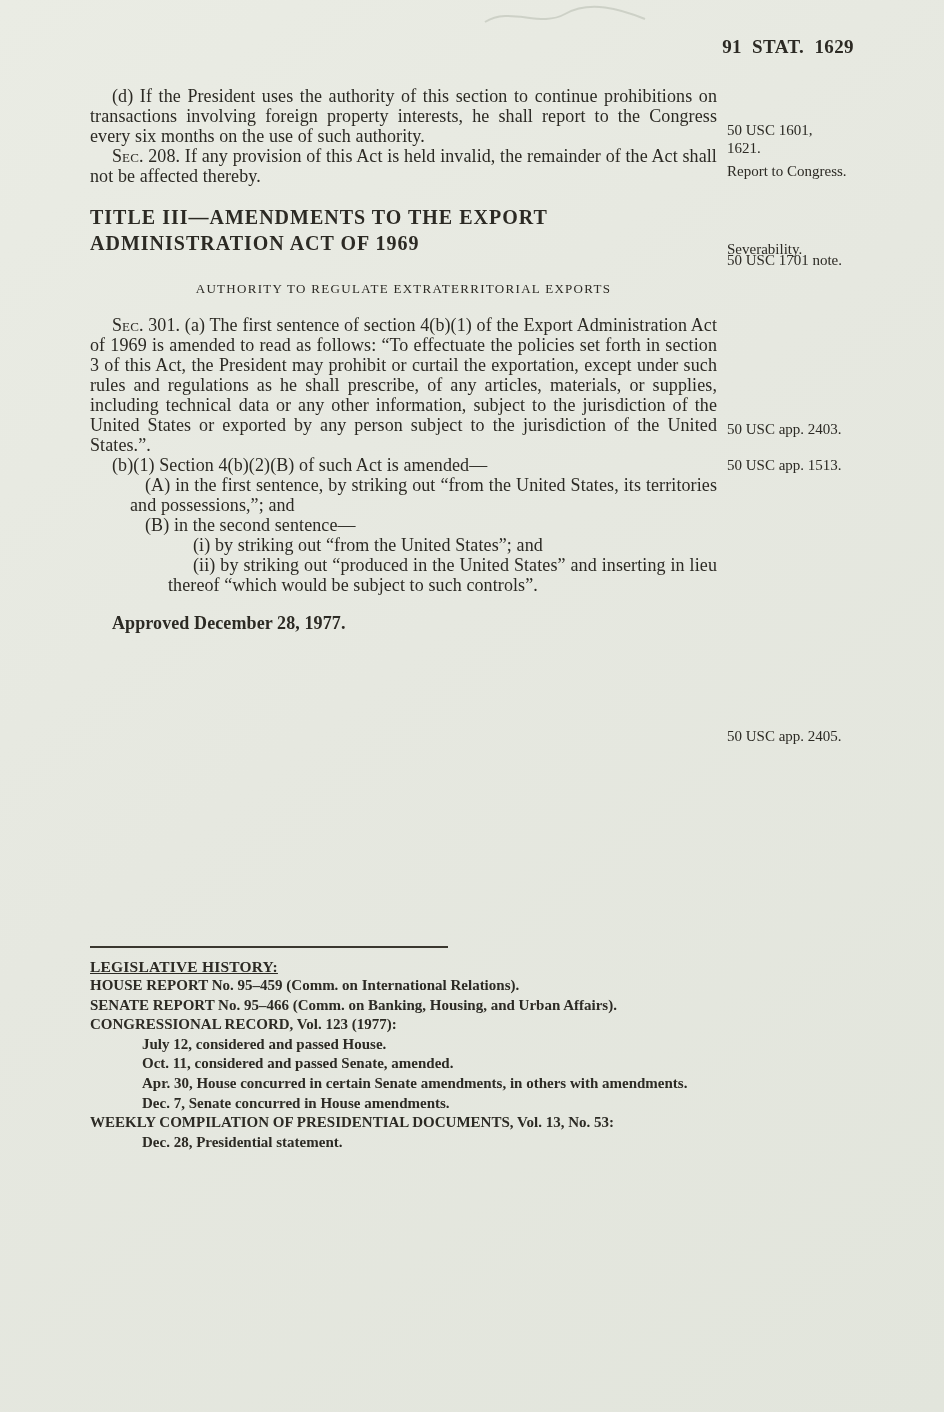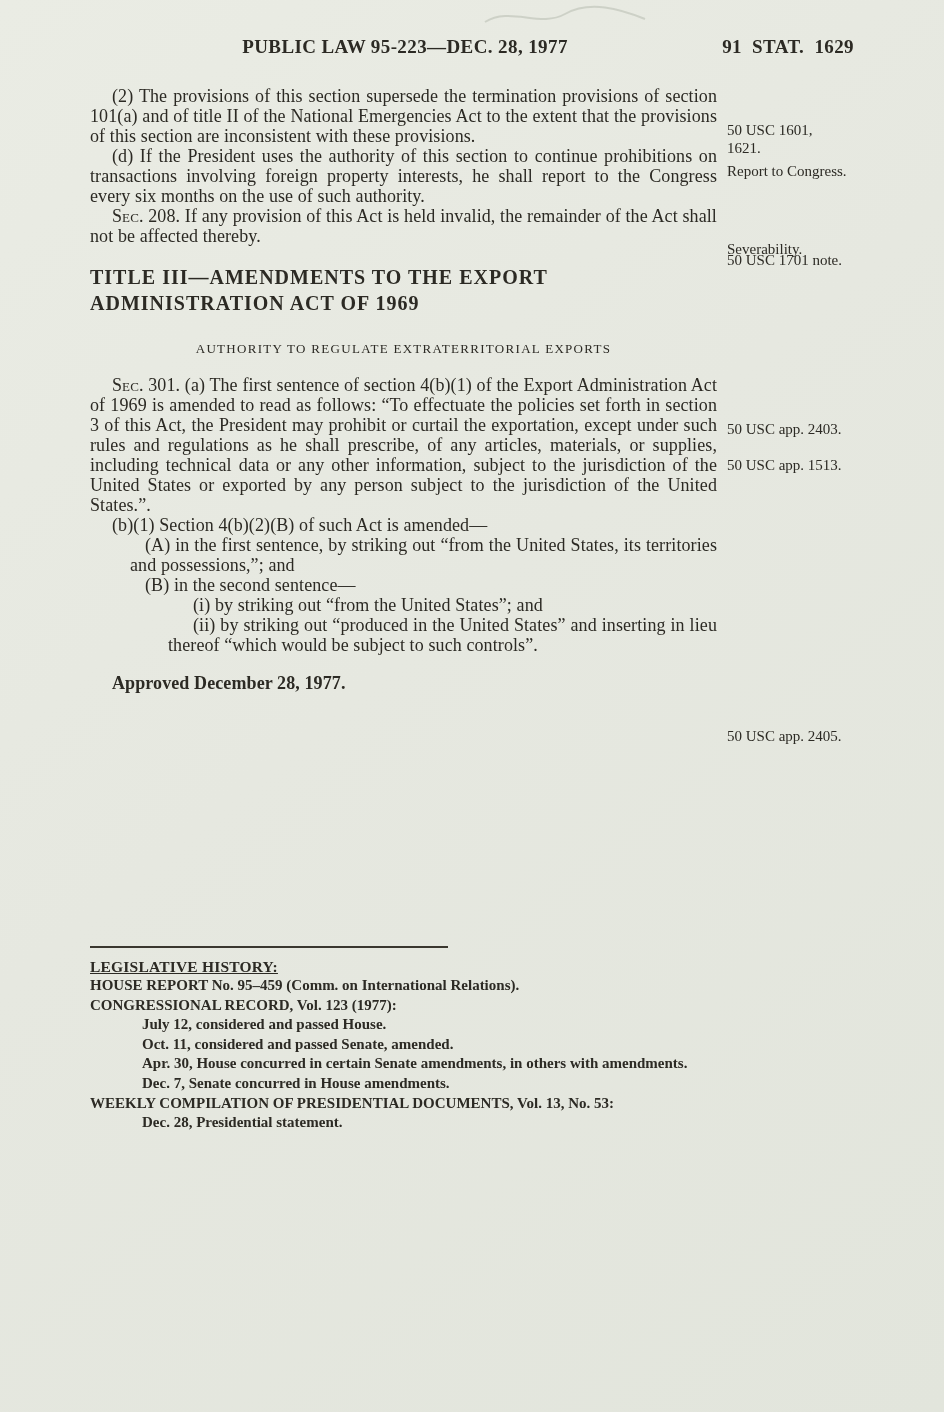--- a/index.html
+++ b/index.html
@@ -70,25 +70,23 @@
 </style>
 </head>
 <body>
 
 <div class="page">
 
   <svg class="smudge" width="170" height="30" viewBox="0 0 170 30">
     <path d="M5 20 C 30 4, 60 26, 85 12 S 140 7, 165 17" fill="none" stroke="#c4c8be" stroke-width="2" opacity="0.75"></path>
   </svg>
 
-  <div class="running-head-center">PUBLIC LAW 95-223—DEC. 28, 1977</div>
   <div class="running-head-right">91 STAT. 1629</div>
 
   <div class="main-col">
-    <p>(2) The provisions of this section supersede the termination provisions of section 101(a) and of title II of the National Emergencies Act to the extent that the provisions of this section are inconsistent with these provisions.</p>
     <p>(d) If the President uses the authority of this section to continue prohibitions on transactions involving foreign property interests, he shall report to the Congress every six months on the use of such authority.</p>
     <p><span class="sc">Sec. 208.</span> <span>If any provision of this Act is held invalid, the remainder of the Act shall not be affected thereby.</span></p>
 
     <p class="title-heading">TITLE III—AMENDMENTS TO THE EXPORT</p>
     <p class="title-heading line2">ADMINISTRATION ACT OF 1969</p>
     <p class="subheading">AUTHORITY TO REGULATE EXTRATERRITORIAL EXPORTS</p>
 
     <p class="after-heading"><span class="sc">Sec. 301.</span> <span>(a) The first sentence of section 4(b)(1) of the Export Administration Act of 1969 is amended to read as follows: “To effectuate the policies set forth in section 3 of this Act, the President may prohibit or curtail the exportation, except under such rules and regulations as he shall prescribe, of any articles, materials, or supplies, including technical data or any other information, subject to the jurisdiction of the United States or exported by any person subject to the jurisdiction of the United States.”.</span></p>
 
     <p>(b)(1) Section 4(b)(2)(B) of such Act is amended—</p>
@@ -105,20 +103,21 @@
   <div class="margin-note" style="top:240px">Severability.</div>
   <div class="margin-note" style="top:251px">50 USC 1701 note.</div>
   <div class="margin-note" style="top:420px">50 USC app. 2403.</div>
   <div class="margin-note" style="top:456px">50 USC app. 1513.</div>
   <div class="margin-note" style="top:727px">50 USC app. 2405.</div>
 
   <div class="lh-block">
     <div class="lh-rule"></div>
     <div class="lh-heading">LEGISLATIVE HISTORY:</div>
     <div class="lh-line">HOUSE REPORT No. 95–459 (Comm. on International Relations).</div>
+    <div class="lh-line">SENATE REPORT No. 95–466 (Comm. on Banking, Housing, and Urban Affairs).</div>
     <div class="lh-line">CONGRESSIONAL RECORD, Vol. 123 (1977):</div>
     <div class="lh-line lh-indent">July 12, considered and passed House.</div>
     <div class="lh-line lh-indent">Oct. 11, considered and passed Senate, amended.</div>
     <div class="lh-line lh-hang">Apr. 30, House concurred in certain Senate amendments, in others with amendments.</div>
     <div class="lh-line lh-indent">Dec. 7, Senate concurred in House amendments.</div>
     <div class="lh-line">WEEKLY COMPILATION OF PRESIDENTIAL DOCUMENTS, Vol. 13, No. 53:</div>
     <div class="lh-line lh-indent">Dec. 28, Presidential statement.</div>
   </div>
 
 </div>

